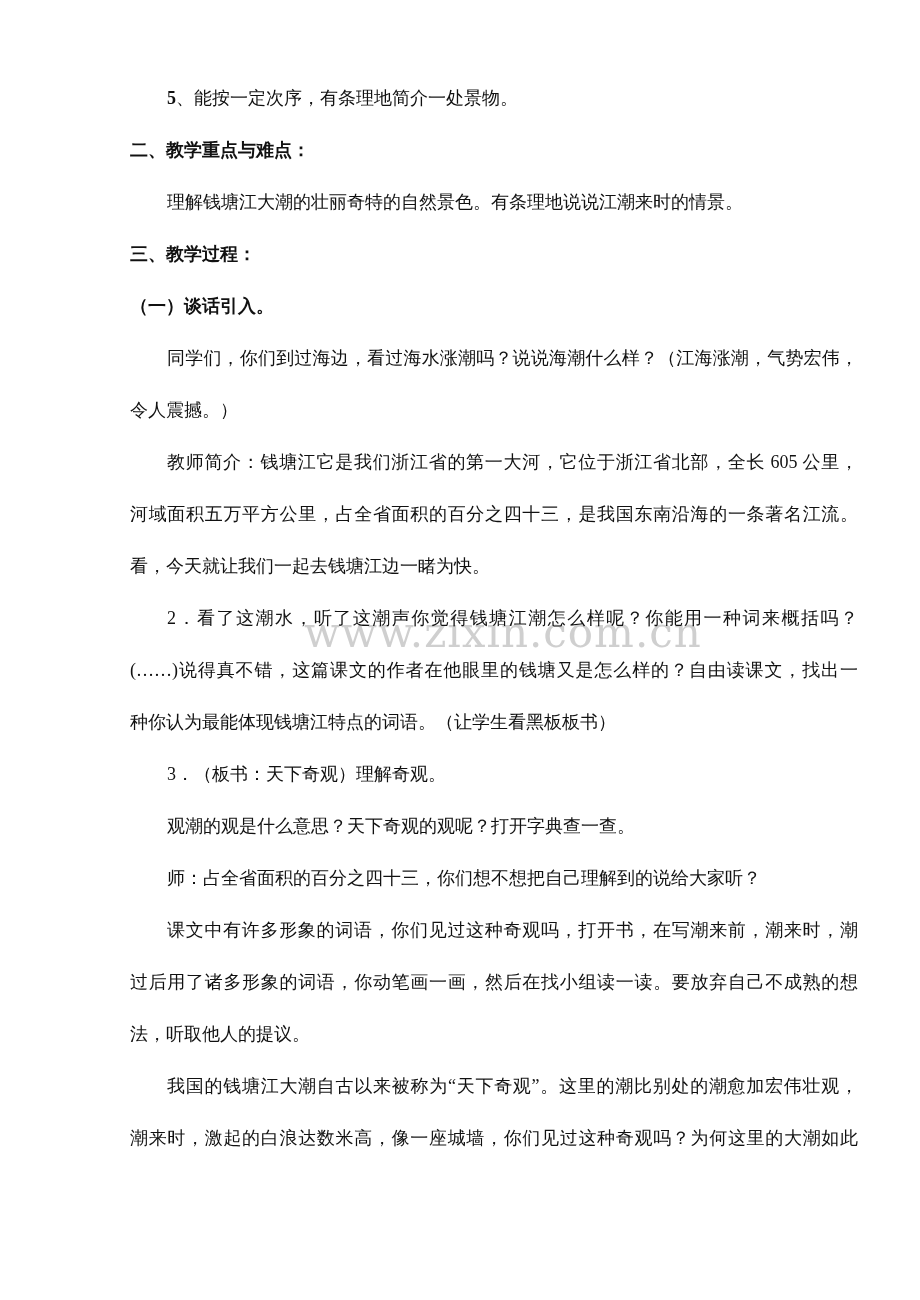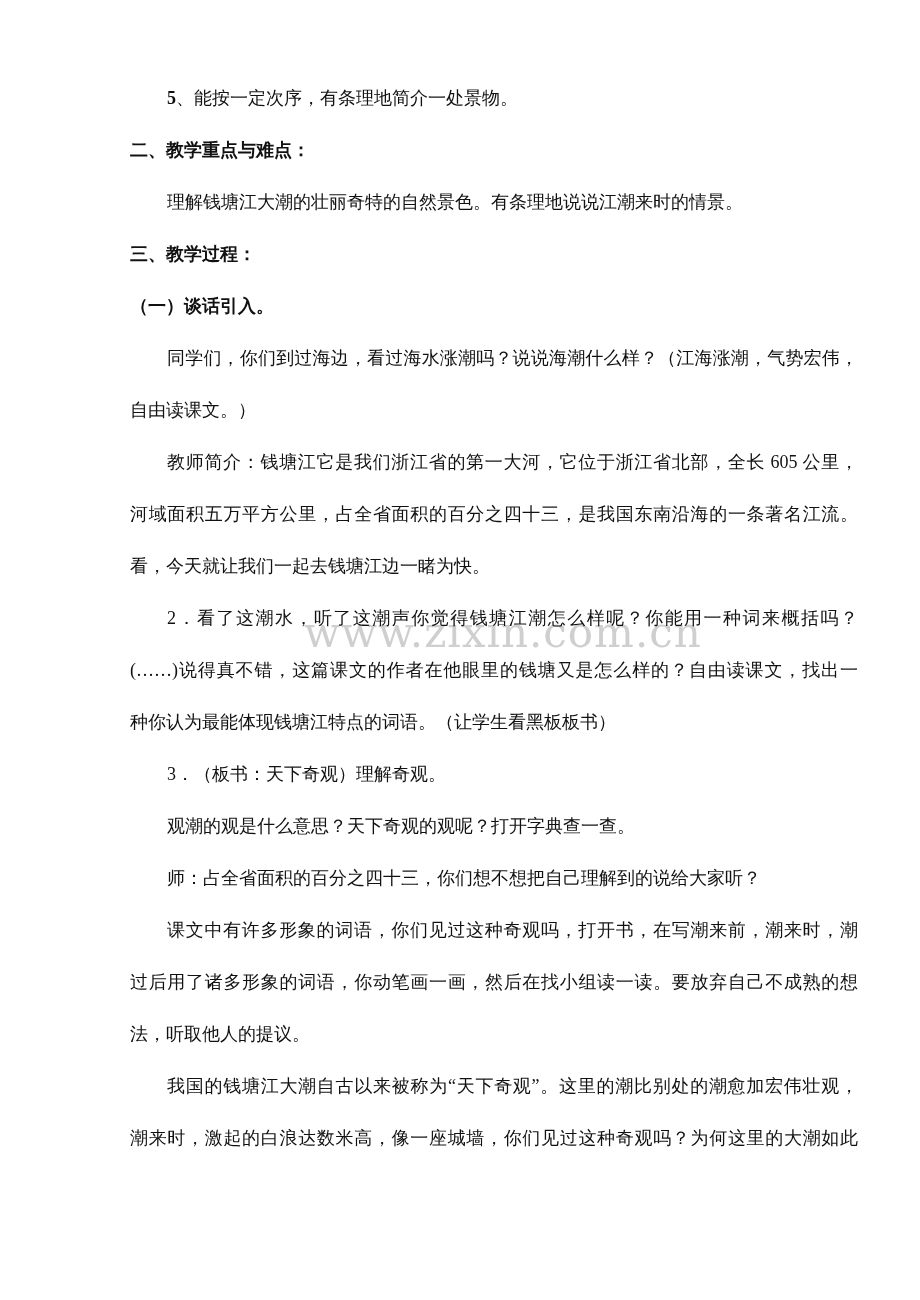--- a/index.html
+++ b/index.html
@@ -60,21 +60,21 @@
 
 <div class="page">
   <div class="watermark">www.zixin.com.cn</div>
   <div class="doc" id="doc-body">
       <div class="line indent"><b>5</b>、能按一定次序，有条理地简介一处景物。</div>
       <div class="line bold">二、教学重点与难点：</div>
       <div class="line indent">理解钱塘江大潮的壮丽奇特的自然景色。有条理地说说江潮来时的情景。</div>
       <div class="line bold">三、教学过程：</div>
       <div class="line bold">（一）谈话引入。</div>
       <div class="line indent justify">同学们，你们到过海边，看过海水涨潮吗？说说海潮什么样？（江海涨潮，气势宏伟，</div>
-      <div class="line">自由读课文。）</div>
+      <div class="line">令人震撼。）</div>
       <div class="line indent justify">教师简介：钱塘江它是我们浙江省的第一大河，它位于浙江省北部，全长 605 公里，</div>
       <div class="line justify">河域面积五万平方公里，占全省面积的百分之四十三，是我国东南沿海的一条著名江流。</div>
       <div class="line">看，今天就让我们一起去钱塘江边一睹为快。</div>
       <div class="line indent justify">2．看了这潮水，听了这潮声你觉得钱塘江潮怎么样呢？你能用一种词来概括吗？</div>
       <div class="line justify">(……)说得真不错，这篇课文的作者在他眼里的钱塘又是怎么样的？自由读课文，找出一</div>
       <div class="line">种你认为最能体现钱塘江特点的词语。（让学生看黑板板书）</div>
       <div class="line indent">3．（板书：天下奇观）理解奇观。</div>
       <div class="line indent">观潮的观是什么意思？天下奇观的观呢？打开字典查一查。</div>
       <div class="line indent">师：占全省面积的百分之四十三，你们想不想把自己理解到的说给大家听？</div>
       <div class="line indent justify">课文中有许多形象的词语，你们见过这种奇观吗，打开书，在写潮来前，潮来时，潮</div>

